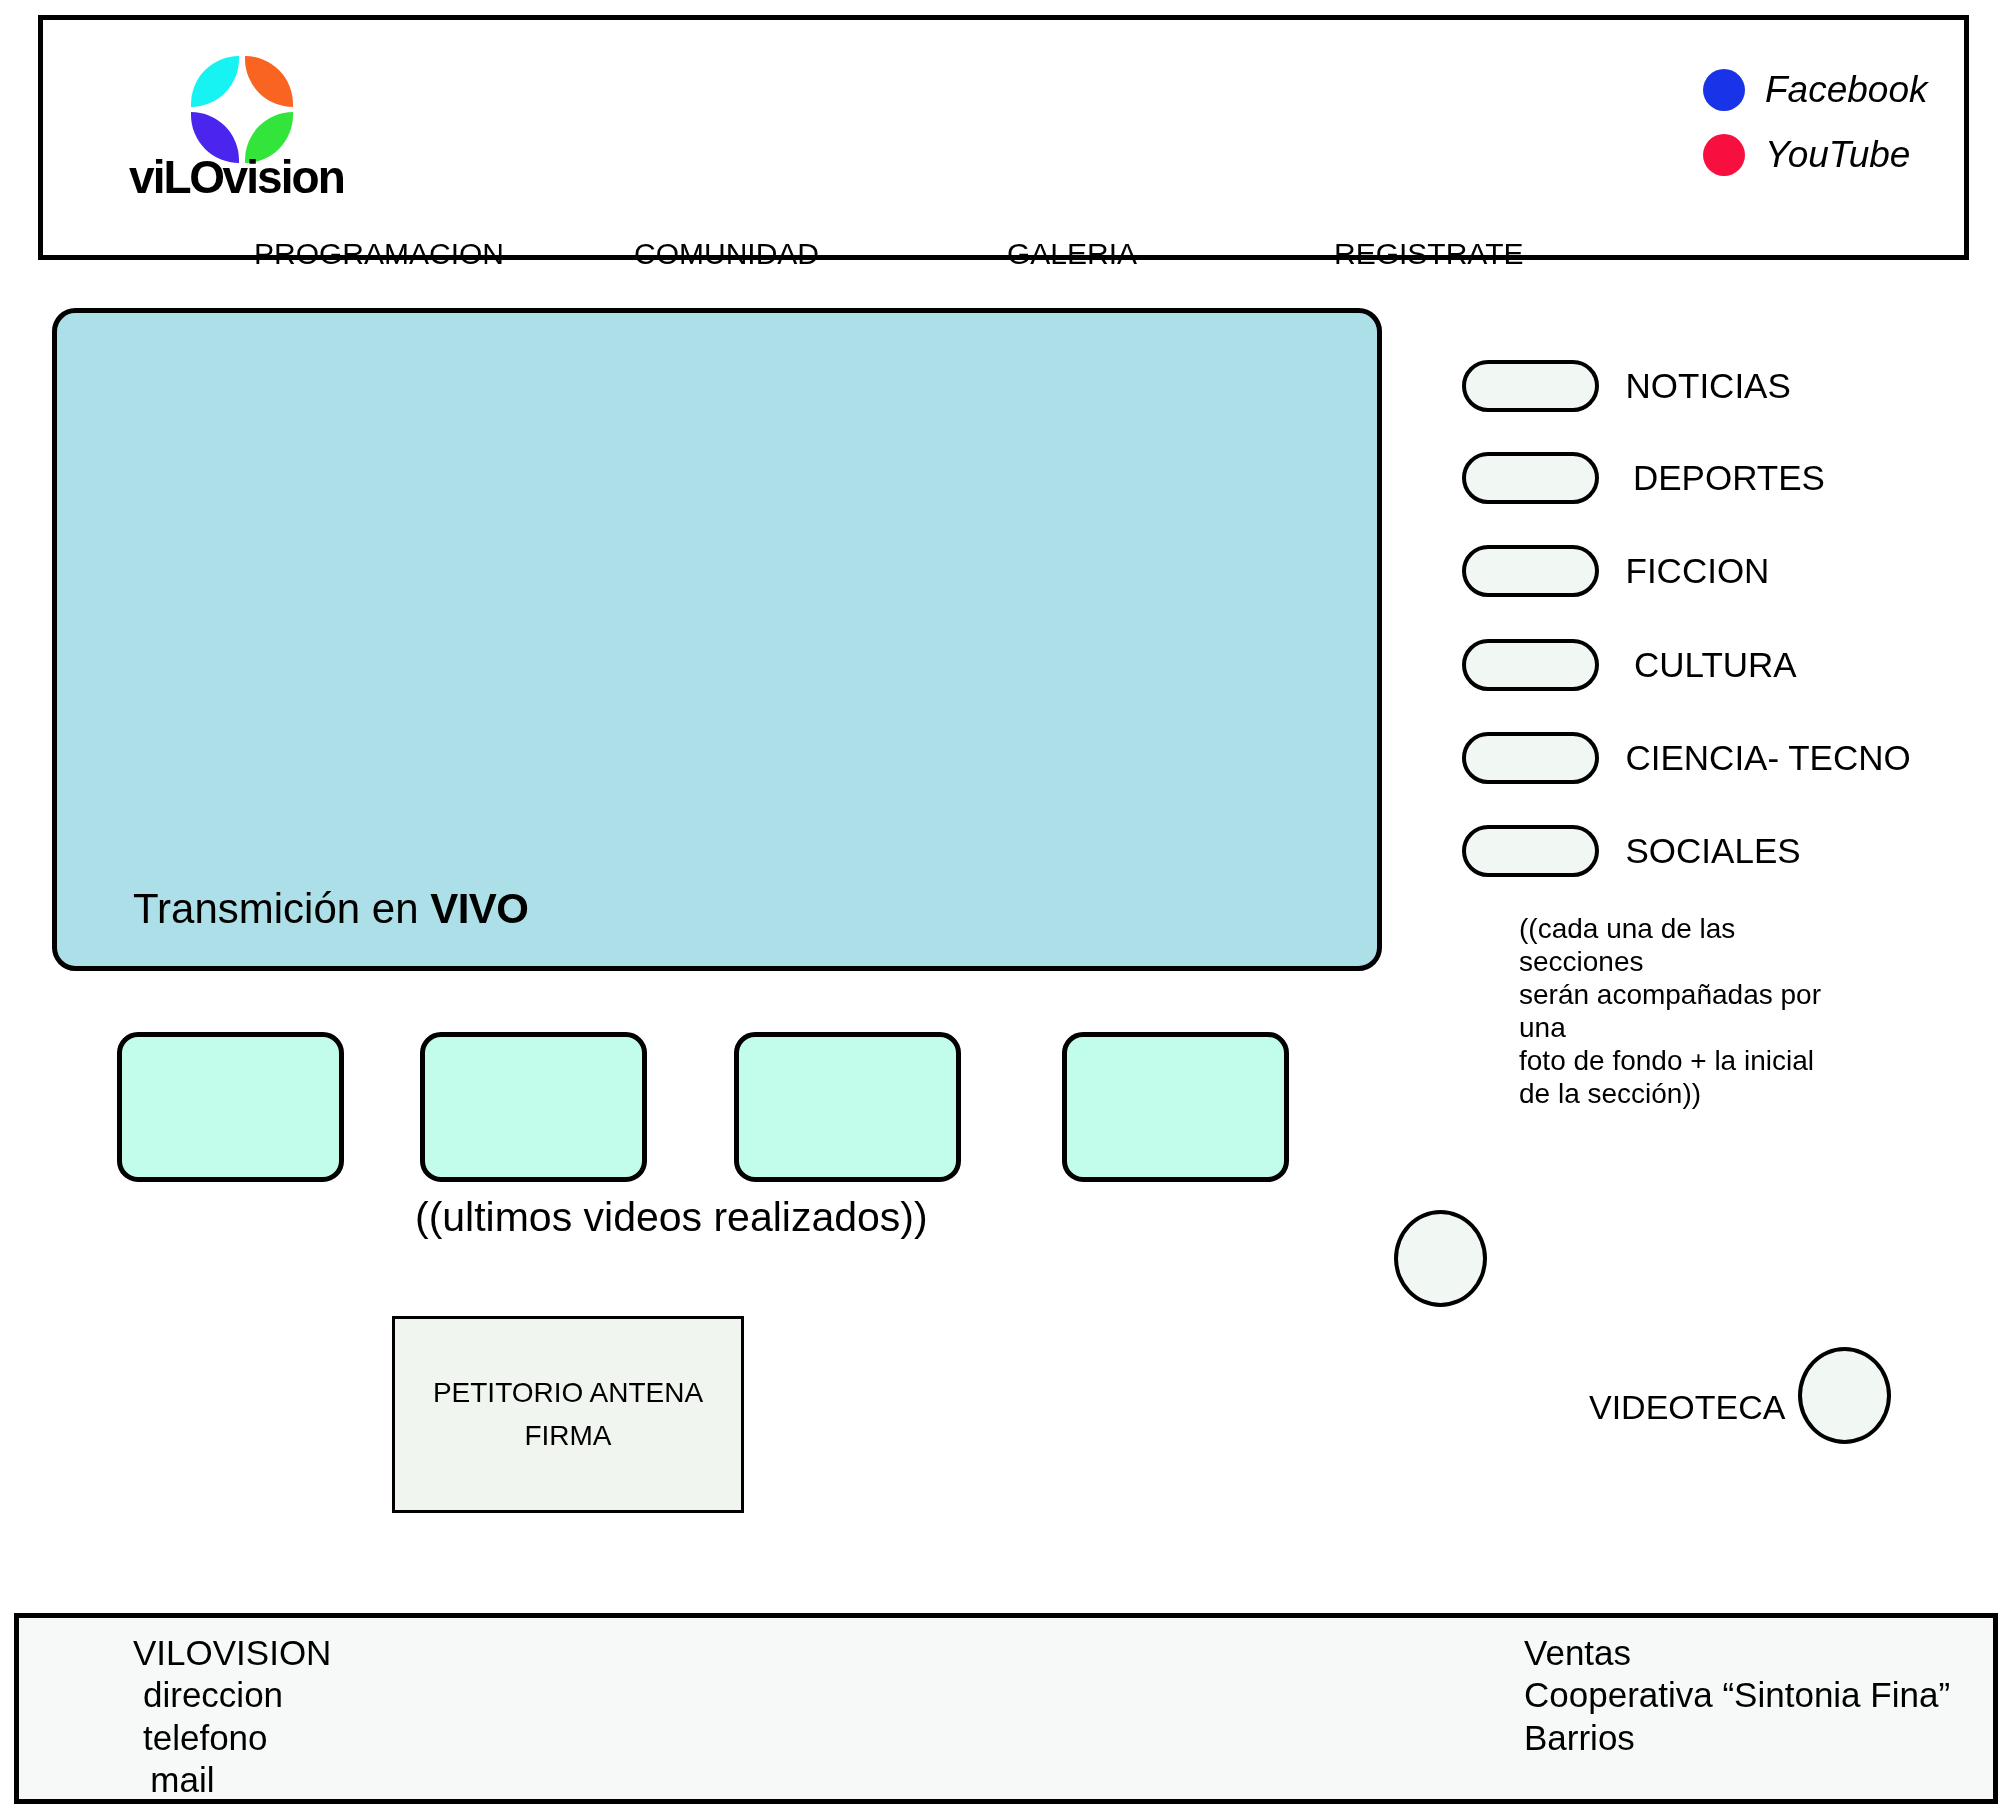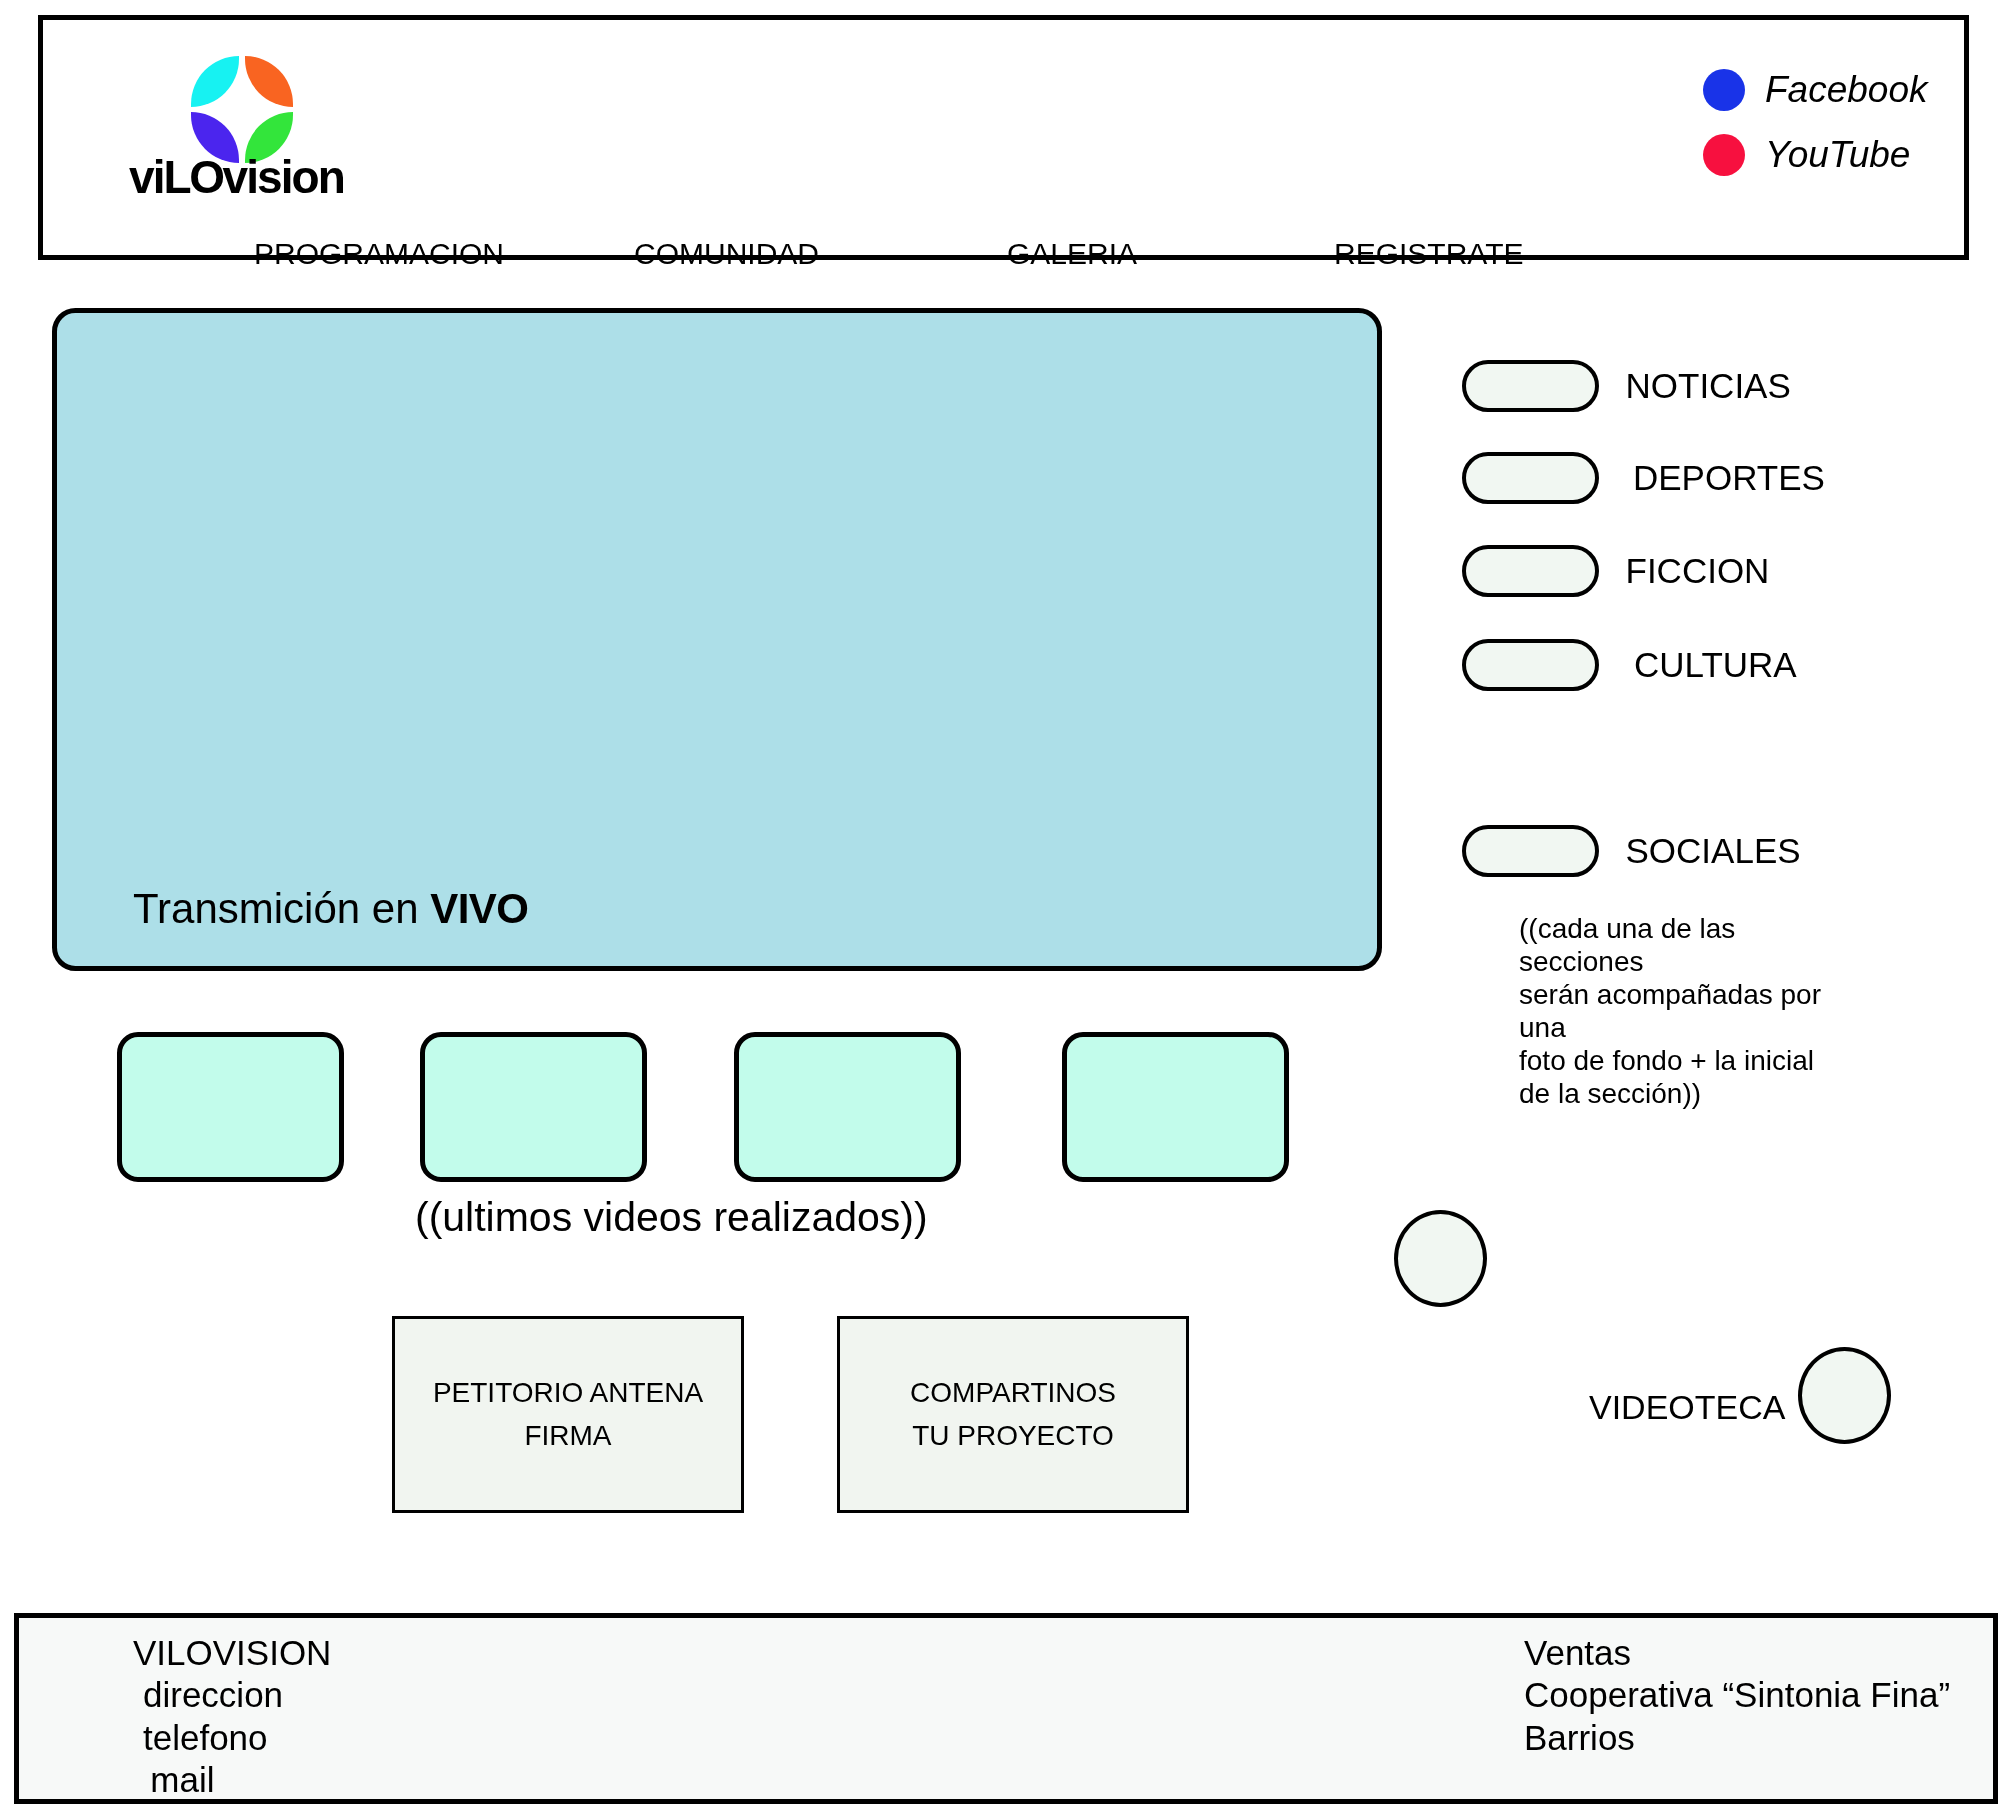--- a/index.html
+++ b/index.html
@@ -307,40 +307,40 @@
   <div class="video-thumb vt-0"></div>
   <div class="video-thumb vt-1"></div>
   <div class="video-thumb vt-2"></div>
   <div class="video-thumb vt-3"></div>
   <div id="videos-caption">((ultimos videos realizados))</div>
 
   <div class="action-box" id="action-petitorio">
     <span class="ab-text">PETITORIO ANTENA
 FIRMA</span>
   </div>
-  <div class="action-box" id="action-compartinos">
-    <span class="ab-text">COMPARTINOS
-TU PROYECTO</span>
-  </div>
 
   <div class="section-row sr-0">
     <span class="section-pill"></span>
     <span class="section-label">NOTICIAS</span>
   </div>
   <div class="section-row sr-1">
     <span class="section-pill"></span>
     <span class="section-label">DEPORTES</span>
   </div>
   <div class="section-row sr-2">
     <span class="section-pill"></span>
     <span class="section-label">FICCION</span>
   </div>
   <div class="section-row sr-3">
     <span class="section-pill"></span>
     <span class="section-label">CULTURA</span>
+  </div>
+  <div class="section-row sr-4">
+    <span class="section-pill"></span>
+    <span class="section-label">CIENCIA- TECNO</span>
   </div>
   <div class="section-row sr-5">
     <span class="section-pill"></span>
     <span class="section-label">SOCIALES</span>
   </div>
 
   <div id="sections-note">((cada una de las secciones
 serán acompañadas por una
 foto de fondo + la inicial
 de la sección))</div>

